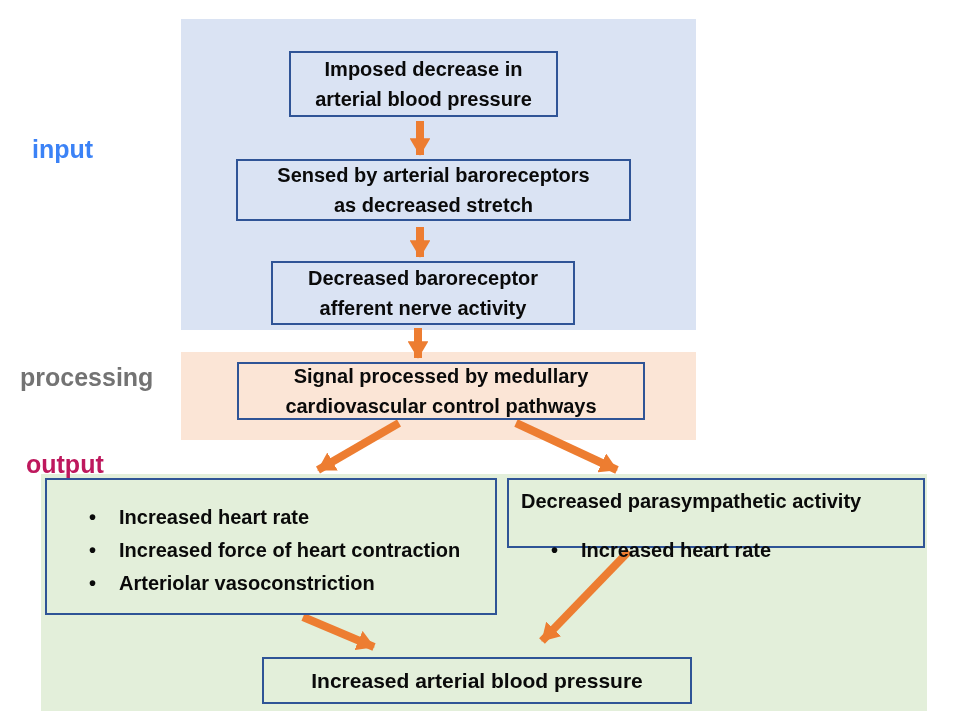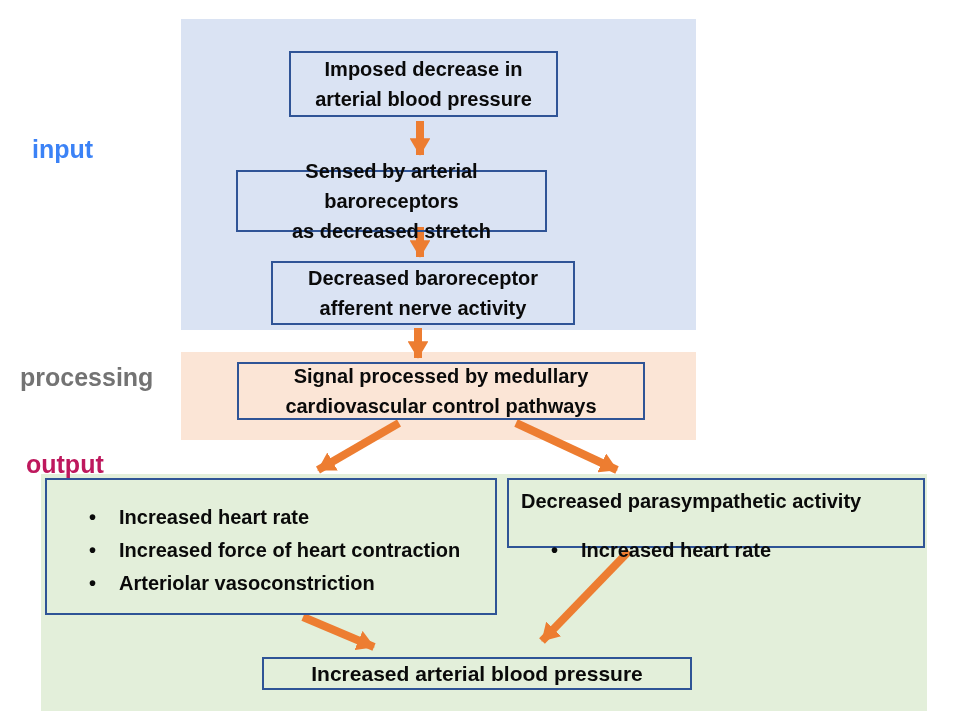--- a/index.html
+++ b/index.html
@@ -45,26 +45,26 @@
   }
   .centerbox {
     display: flex;
     align-items: center;
     justify-content: center;
     text-align: center;
     white-space: pre-line;
     line-height: 30px;
   }
   .box1 { left: 289px; top: 51px;  width: 269px; height: 66px; }
-  .box2 { left: 236px; top: 170px; width: 311px; height: 62px; }
+  .box2 { left: 236px; top: 159px; width: 395px; height: 62px; }
   .box3 { left: 271px; top: 261px; width: 304px; height: 64px; }
   .box4 { left: 237px; top: 362px; width: 408px; height: 58px; }
   .box5 { left: 45px;  top: 478px; width: 452px; height: 137px; padding: 5px 10px 0 10px; }
   .box6 { left: 507px; top: 478px; width: 418px; height: 70px;  padding: 5px 18px 0 10px; }
-  .box7 { left: 262px; top: 657px; width: 430px; height: 33px; font-size: 21px; }
+  .box7 { left: 262px; top: 657px; width: 430px; height: 47px; font-size: 21px; }
 
   .listbox .listtitle { line-height: 33px; padding-left: 2px; }
   .listbox ul { margin: 16px; padding: 0; list-style: none; }
   .listbox li { position: relative; line-height: 33px; padding-left: 46px; }
   .listbox li::before { content: "\2022"; position: absolute; left: 16px; }
 </style>
 </head>
 <body>
 
 <div class="canvas">

